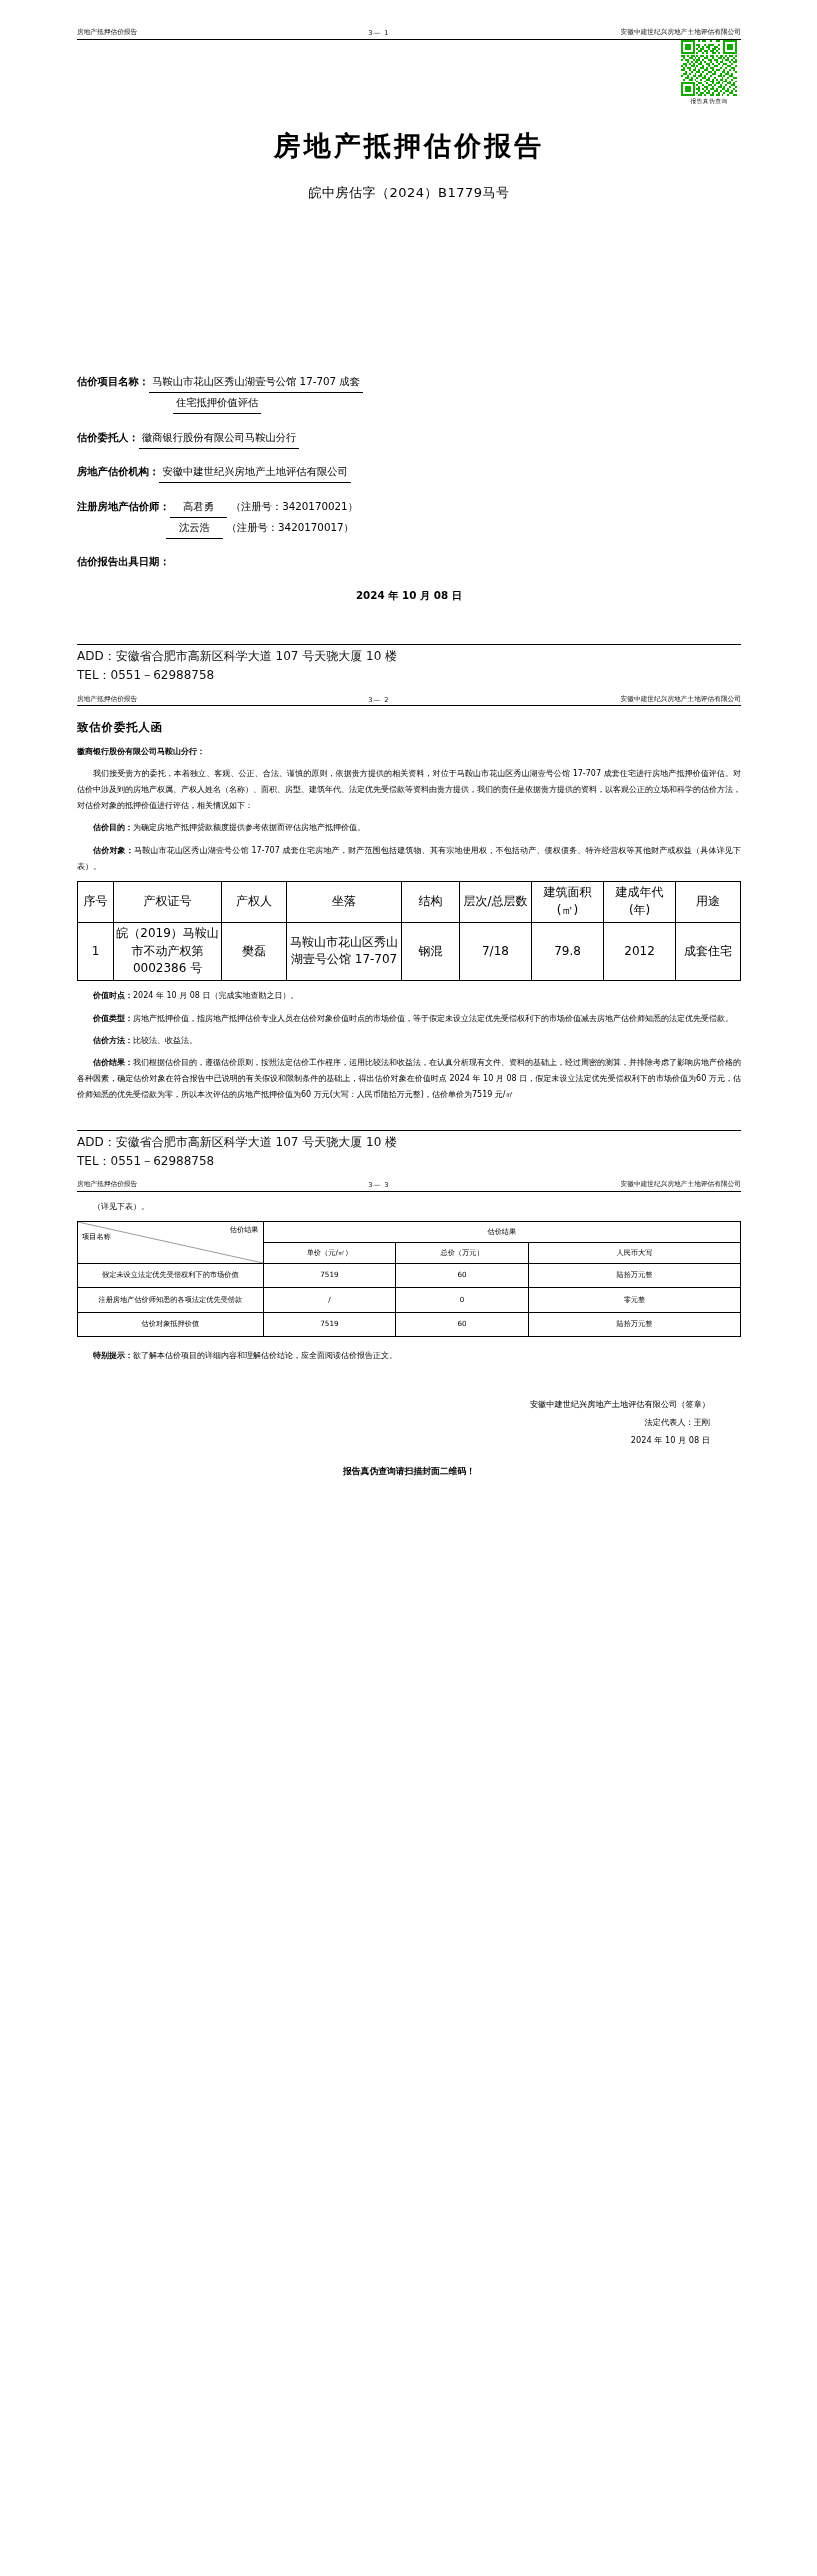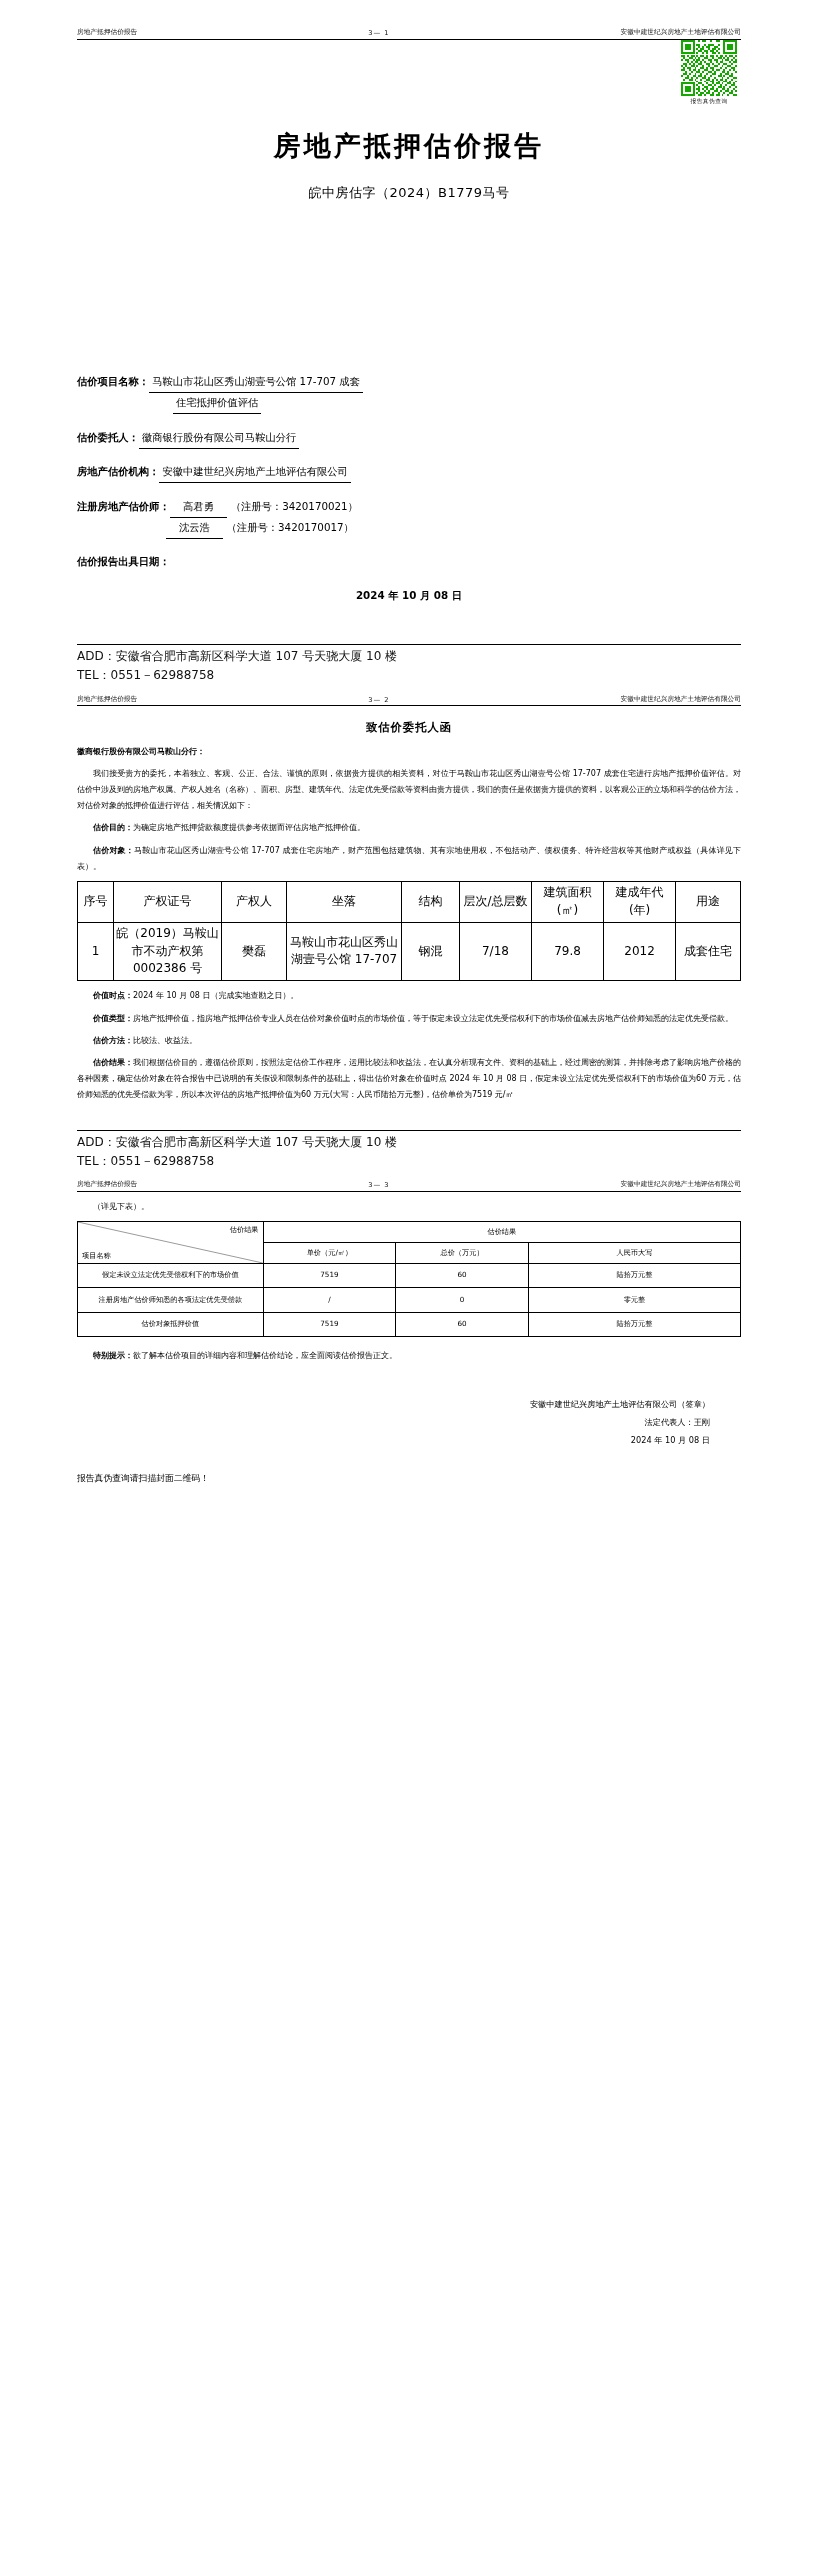--- a/index.html
+++ b/index.html
@@ -23,35 +23,35 @@
   .subtitle{text-align:center;font-size:13px;margin-top:20.6px;letter-spacing:0.5px;}
 
   .infoblock{margin-top:170px;}
   .inforow{font-size:10.3px;margin-bottom:13.4px;line-height:1.9;}
   .inforow .lab{font-weight:bold;}
   .ul{border-bottom:0.5px solid #000;padding:0 3.1px 0.5px 3.1px;display:inline-block;}
   .dateline{margin-top:17.5px;text-align:center;font-size:10.3px;font-weight:bold;}
 
   .addrblock{font-size:12px;line-height:1.6;color:#111;border-top:0.5px solid #000;padding-top:2.1px;}
 
-  .sectiontitle{text-align:center;font-size:11.3px;font-weight:bold;letter-spacing:1px;margin:13.4px 0 9.3px;}
+  .sectiontitle{text-align:left;font-size:11.3px;font-weight:bold;letter-spacing:1px;margin:13.4px 0 9.3px;}
   p.body{font-size:8px;line-height:2.0;text-indent:2em;margin:0 0 6.2px;text-align:justify;}
   .bold{font-weight:bold;}
 
   table.tbl{border-collapse:collapse;width:100%;font-size:12px;margin:5.2px 0 7.2px;}
   table.tbl td,table.tbl th{border:0.5px solid #000;text-align:center;padding:2.6px 1.5px;line-height:1.45;font-weight:normal;}
   table.res{border-collapse:collapse;width:100%;font-size:7.2px;margin:4.1px 0 8.2px;}
   table.res td,table.res th{border:0.5px solid #000;text-align:center;padding:4.6px 2.1px;font-weight:normal;line-height:1.5;margin-top:16px;}
   .corner{position:relative;height:24px;padding:0;}
-  .corner .tl{position:absolute;left:4.1px;bottom:1px;}
+  .corner .tl{position:absolute;left:4.1px;bottom:20px;}
   .corner .br{position:absolute;right:4.1px;top:2.6px;}
   .corner .diag{position:absolute;left:0;top:0;width:100%;height:100%;}
 
   .signblock{margin-top:31px;text-align:right;font-size:8.2px;line-height:2.2;padding-right:31px;}
-  .qrnote{font-weight:normal;font-size:8.8px;margin-top:24px;}
+  .qrnote{text-align:center;font-weight:bold;font-size:8.8px;margin-top:17px;}
 </style>
 </head>
 <body>
 
 <div class="page">
 
   <div class="sheet" style="padding-top:28px;">
 
     <div class="runhead">
       <span class="left">房地产抵押估价报告</span>

